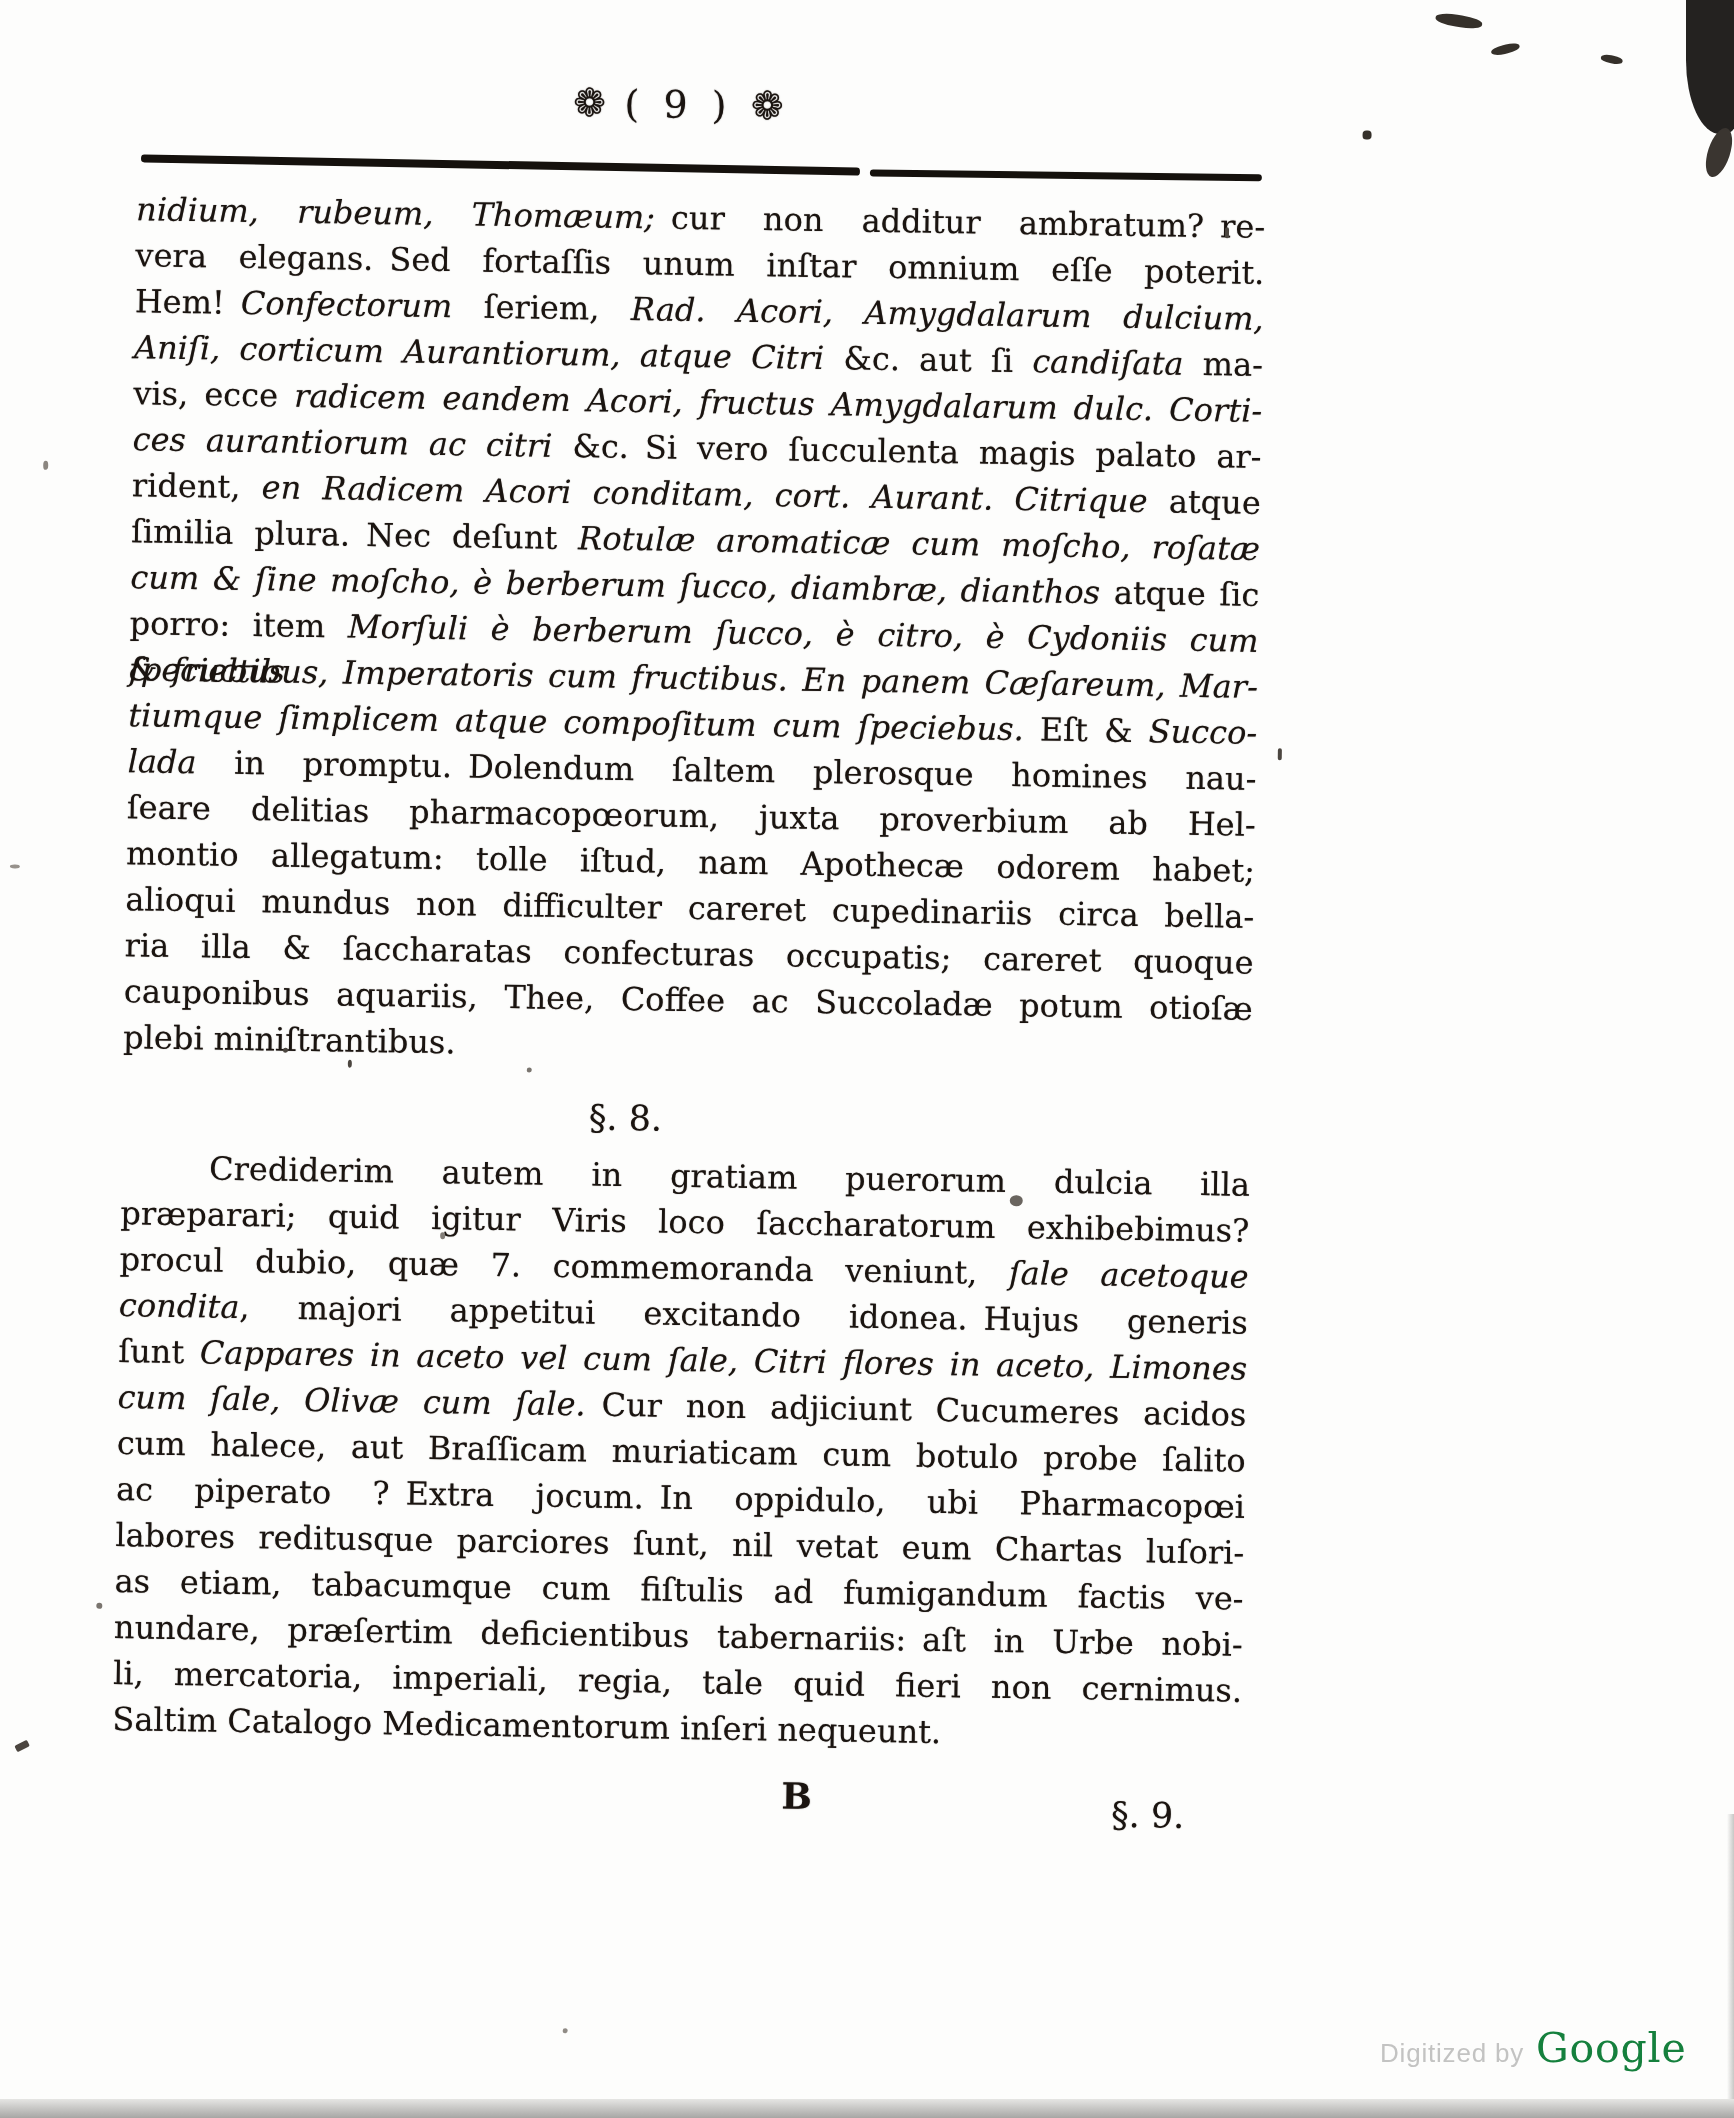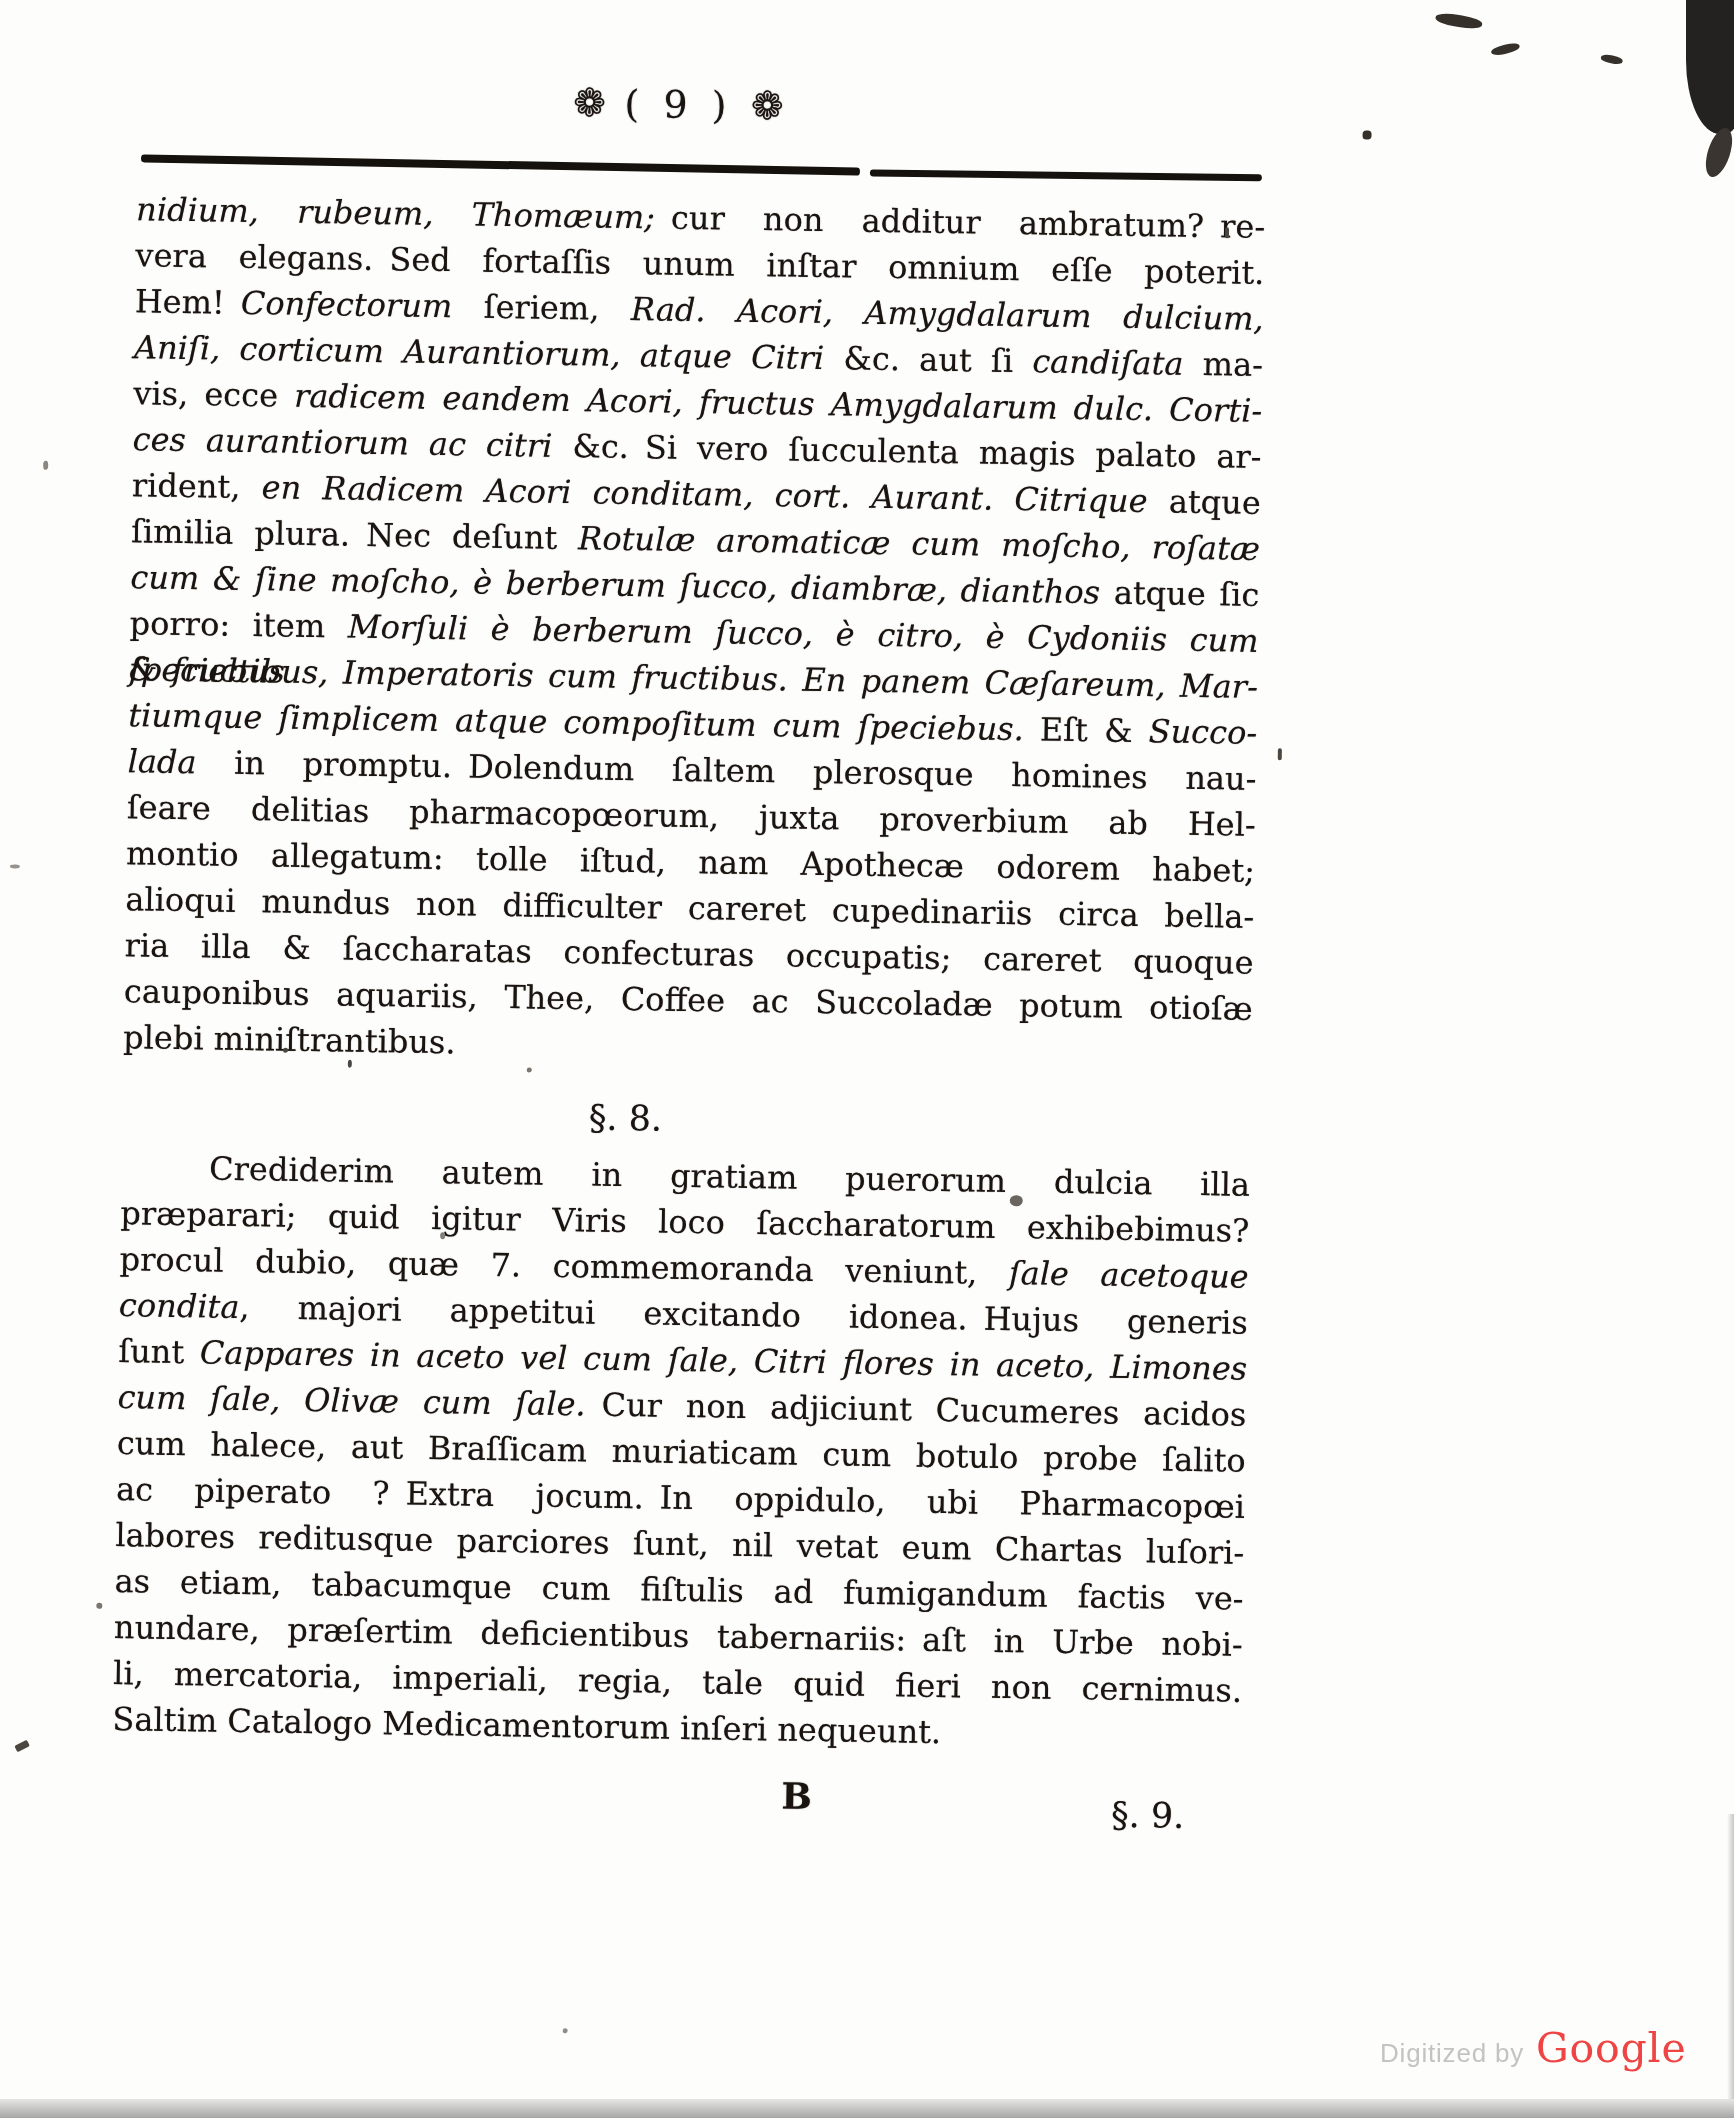--- a/index.html
+++ b/index.html
@@ -44,21 +44,21 @@
   }
   .footer-row{position:relative;height:127px;}
   .sig{position:absolute;left:670px;top:22px;font-size:36px;font-weight:bold;
        text-shadow:0 0 1.2px rgba(25,15,8,.6);}
   .catch{position:absolute;left:1000px;top:37px;font-size:35px;
        text-shadow:0 0 1px rgba(25,15,8,.55);}
 
   
   .wm{position:absolute;left:1380px;top:2024px;display:flex;align-items:baseline;gap:12px;color:#c3c3c2;}
   .wm-d{font-family:"Liberation Sans", sans-serif;font-size:26px;letter-spacing:0.8px;}
-  .wm-g{font-family:"DejaVu Serif", serif;font-size:41px;letter-spacing:0.8px;color:#ef4444;text-align:right;}
+  .wm-g{font-family:"DejaVu Serif", serif;font-size:41px;letter-spacing:0.8px;color:#15803d;text-align:right;}
 
   
   .edge-b{position:absolute;left:0;bottom:0;width:100%;height:20.3px;
           background:linear-gradient(to bottom,#e6e6e4,#a3a3a1);}
   .edge-r{position:absolute;right:0;top:1814px;width:8.5px;height:305px;
           background:linear-gradient(to left,#bfbfbd,rgba(255,255,255,0));}
 
   
   .sp{position:absolute;background:#4c4640;border-radius:50%;}
   .smudge{position:absolute;background:#35302a;border-radius:45%;}

